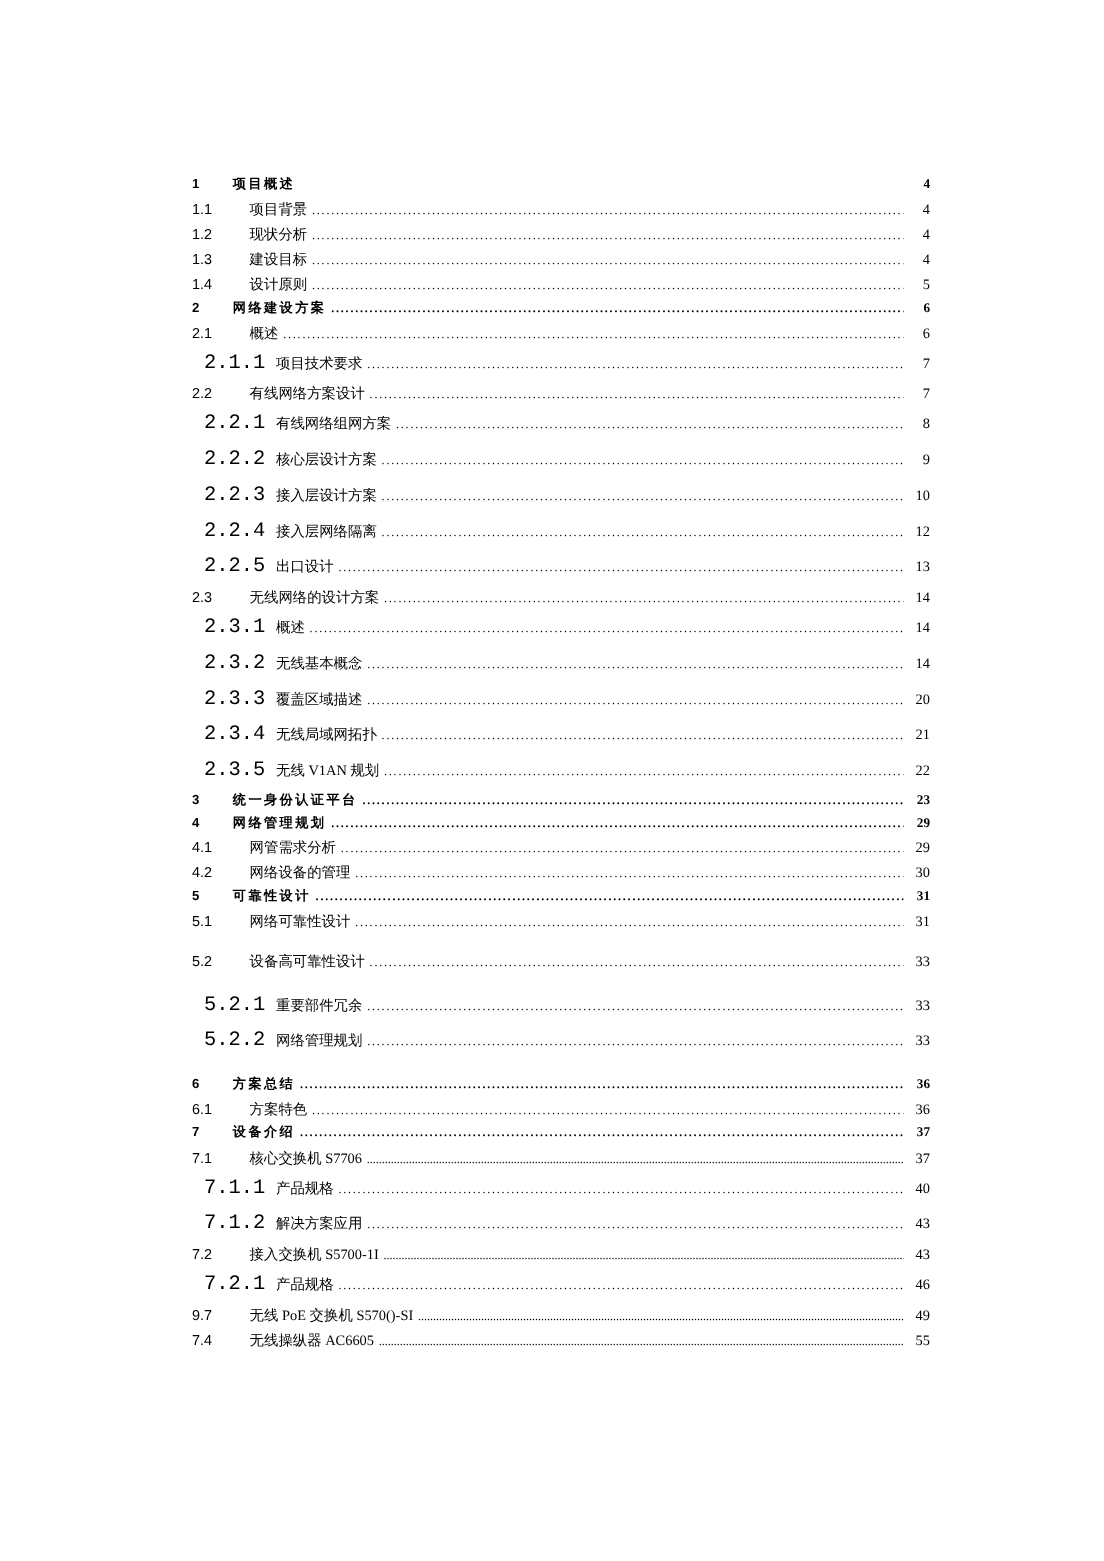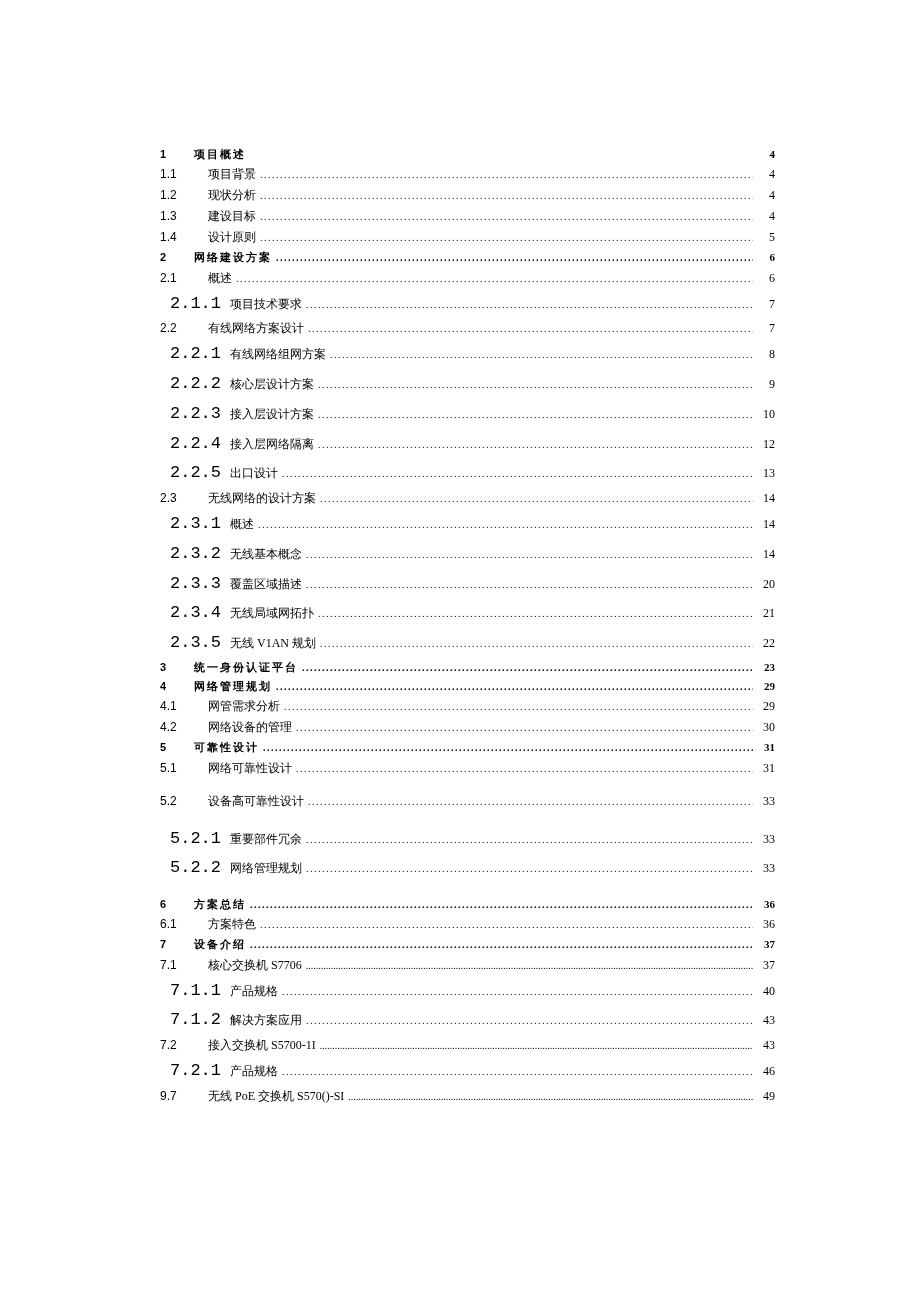--- a/index.html
+++ b/index.html
@@ -292,14 +292,20 @@
         <span class="toc-title">产品规格</span>
         <span class="toc-leader"></span>
         <span class="toc-page">46</span>
       </div>
       <div class="toc-line lvl-2">
         <span class="toc-num">9.7</span>
         <span class="toc-title">无线 PoE 交换机 S570()-SI</span>
         <span class="toc-leader-dense"></span>
         <span class="toc-page">49</span>
       </div>
+      <div class="toc-line lvl-2">
+        <span class="toc-num">7.4</span>
+        <span class="toc-title">无线操纵器 AC6605</span>
+        <span class="toc-leader-dense"></span>
+        <span class="toc-page">55</span>
+      </div>
     </div>
 </div>
 
 </body></html>

